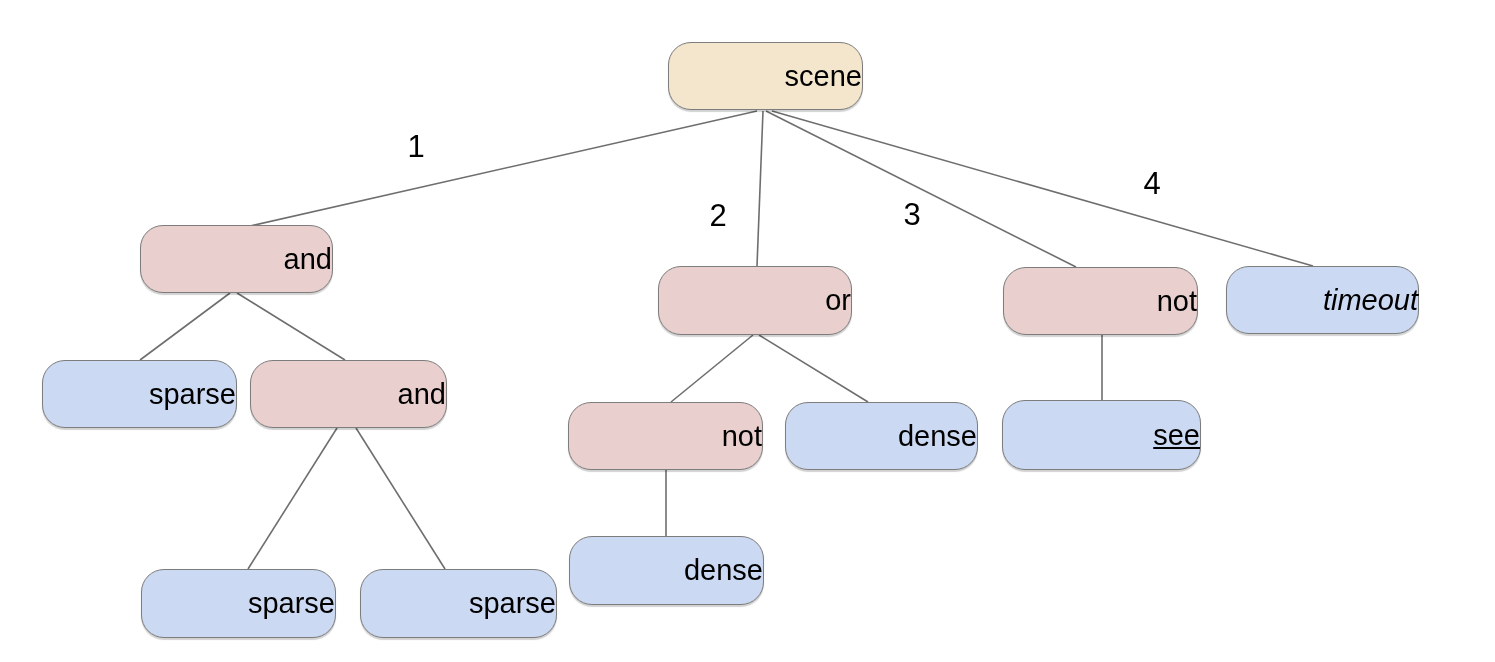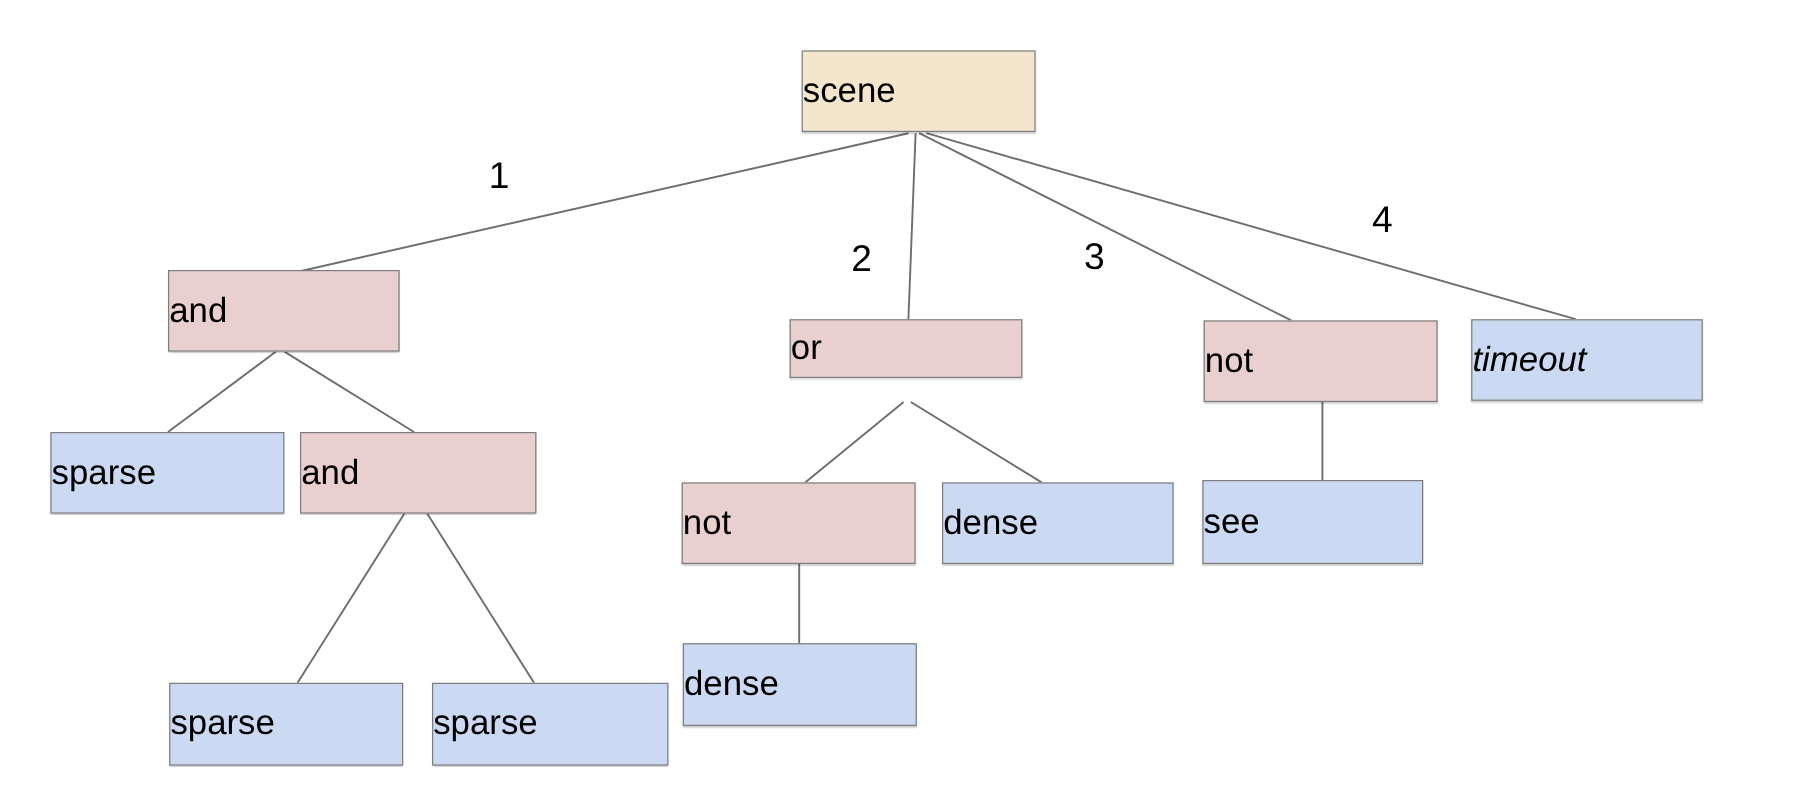--- a/index.html
+++ b/index.html
@@ -19,24 +19,24 @@
     position: absolute;
     left: 0;
     top: 0;
     width: 100%;
     height: 100%;
   }
   .node {
     position: absolute;
     box-sizing: border-box;
     border: 1.6px solid #7d7d7d;
-    border-radius: 0;
+    border-radius: 23px;
     display: flex;
     align-items: center;
-    justify-content: flex-start;
+    justify-content: flex-end;
     box-shadow: 0 1.5px 1px rgba(0,0,0,0.18);
   }
   .node .node-label {
     font-size: 29px;
     color: #000000;
     line-height: 1;
     white-space: nowrap;
   }
   .edge-label {
     position: absolute;
@@ -70,42 +70,42 @@
       <div class="edge-label" style="left: 912px; top: 214px;">3</div>
       <div class="edge-label" style="left: 1152px; top: 183px;">4</div>
     </div>
   <div id="nodes-layer">
       <div class="node" style="left: 668px; top: 42px; width: 195px; height: 68px; background: rgb(244, 230, 204); border-color: rgb(125, 125, 125);">
         <span class="node-label" style="color: rgb(0, 0, 0);">scene</span>
       </div>
       <div class="node" style="left: 140px; top: 225px; width: 193px; height: 68px; background: rgb(233, 208, 206); border-color: rgb(125, 125, 125);">
         <span class="node-label" style="color: rgb(0, 0, 0);">and</span>
       </div>
-      <div class="node" style="left: 658px; top: 266px; width: 194px; height: 49px; background: rgb(233, 208, 206); border-color: rgb(125, 125, 125);">
+      <div class="node" style="left: 658px; top: 266px; width: 194px; height: 69px; background: rgb(233, 208, 206); border-color: rgb(125, 125, 125);">
         <span class="node-label" style="color: rgb(0, 0, 0);">or</span>
       </div>
       <div class="node" style="left: 1003px; top: 267px; width: 195px; height: 68px; background: rgb(233, 208, 206); border-color: rgb(125, 125, 125);">
         <span class="node-label" style="color: rgb(0, 0, 0);">not</span>
       </div>
       <div class="node" style="left: 1226px; top: 266px; width: 193px; height: 68px; background: rgb(204, 217, 242); border-color: rgb(125, 125, 125); font-style: italic;">
         <span class="node-label" style="color: rgb(0, 0, 0);">timeout</span>
       </div>
       <div class="node" style="left: 42px; top: 360px; width: 195px; height: 68px; background: rgb(204, 217, 242); border-color: rgb(125, 125, 125);">
         <span class="node-label" style="color: rgb(0, 0, 0);">sparse</span>
       </div>
       <div class="node" style="left: 250px; top: 360px; width: 197px; height: 68px; background: rgb(233, 208, 206); border-color: rgb(125, 125, 125);">
         <span class="node-label" style="color: rgb(0, 0, 0);">and</span>
       </div>
       <div class="node" style="left: 568px; top: 402px; width: 195px; height: 68px; background: rgb(233, 208, 206); border-color: rgb(125, 125, 125);">
         <span class="node-label" style="color: rgb(0, 0, 0);">not</span>
       </div>
       <div class="node" style="left: 785px; top: 402px; width: 193px; height: 68px; background: rgb(204, 217, 242); border-color: rgb(125, 125, 125);">
         <span class="node-label" style="color: rgb(0, 0, 0);">dense</span>
       </div>
-      <div class="node" style="left: 1002px; top: 400px; width: 184px; height: 70px; background: rgb(204, 217, 242); border-color: rgb(125, 125, 125);">
+      <div class="node" style="left: 1002px; top: 400px; width: 199px; height: 70px; background: rgb(204, 217, 242); border-color: rgb(125, 125, 125); text-decoration: underline;">
         <span class="node-label" style="color: rgb(0, 0, 0);">see</span>
       </div>
       <div class="node" style="left: 141px; top: 569px; width: 195px; height: 69px; background: rgb(204, 217, 242); border-color: rgb(125, 125, 125);">
         <span class="node-label" style="color: rgb(0, 0, 0);">sparse</span>
       </div>
       <div class="node" style="left: 360px; top: 569px; width: 197px; height: 69px; background: rgb(204, 217, 242); border-color: rgb(125, 125, 125);">
         <span class="node-label" style="color: rgb(0, 0, 0);">sparse</span>
       </div>
       <div class="node" style="left: 569px; top: 536px; width: 195px; height: 69px; background: rgb(204, 217, 242); border-color: rgb(125, 125, 125);">
         <span class="node-label" style="color: rgb(0, 0, 0);">dense</span>

